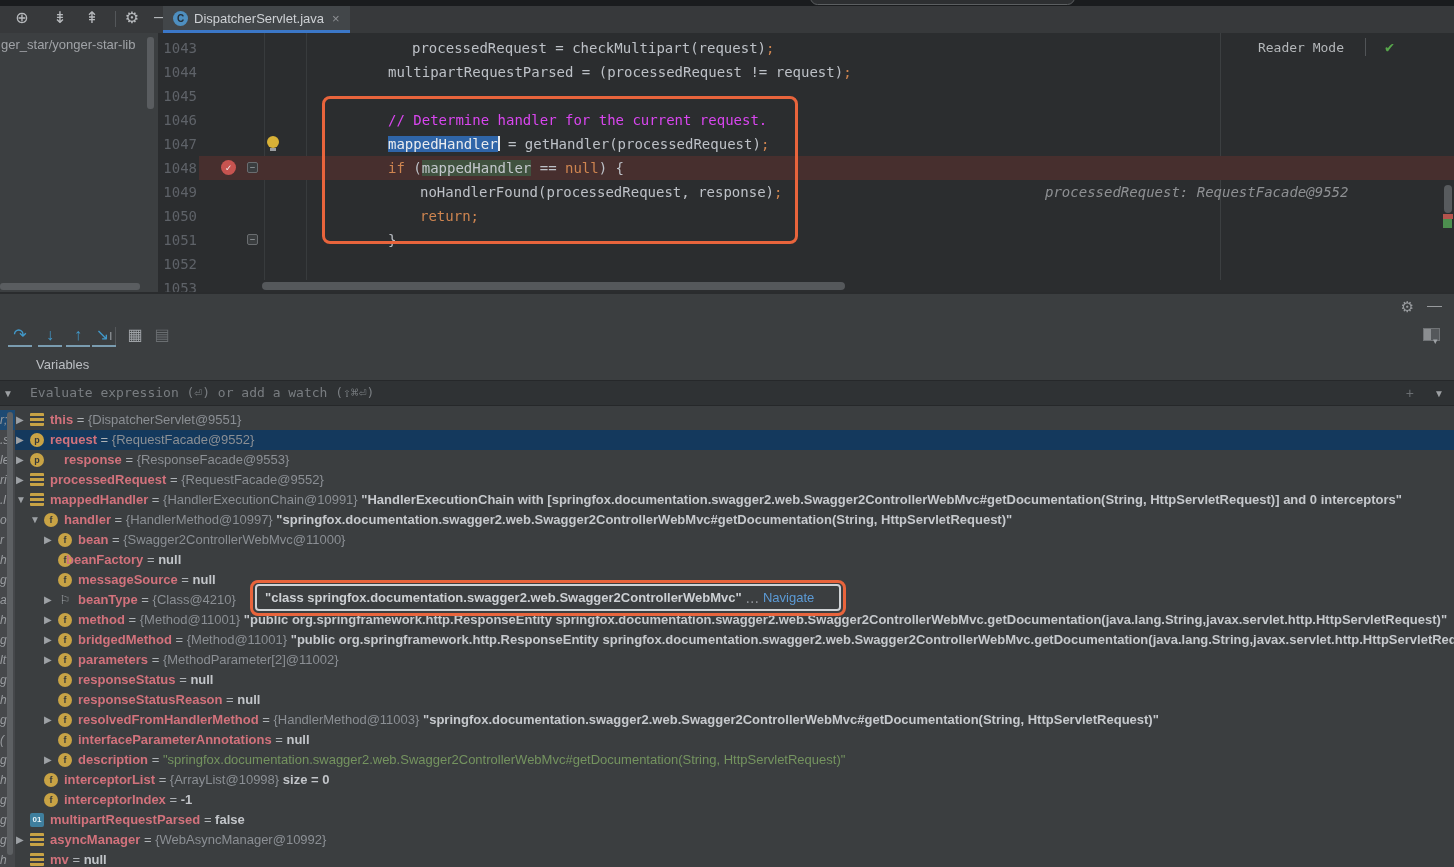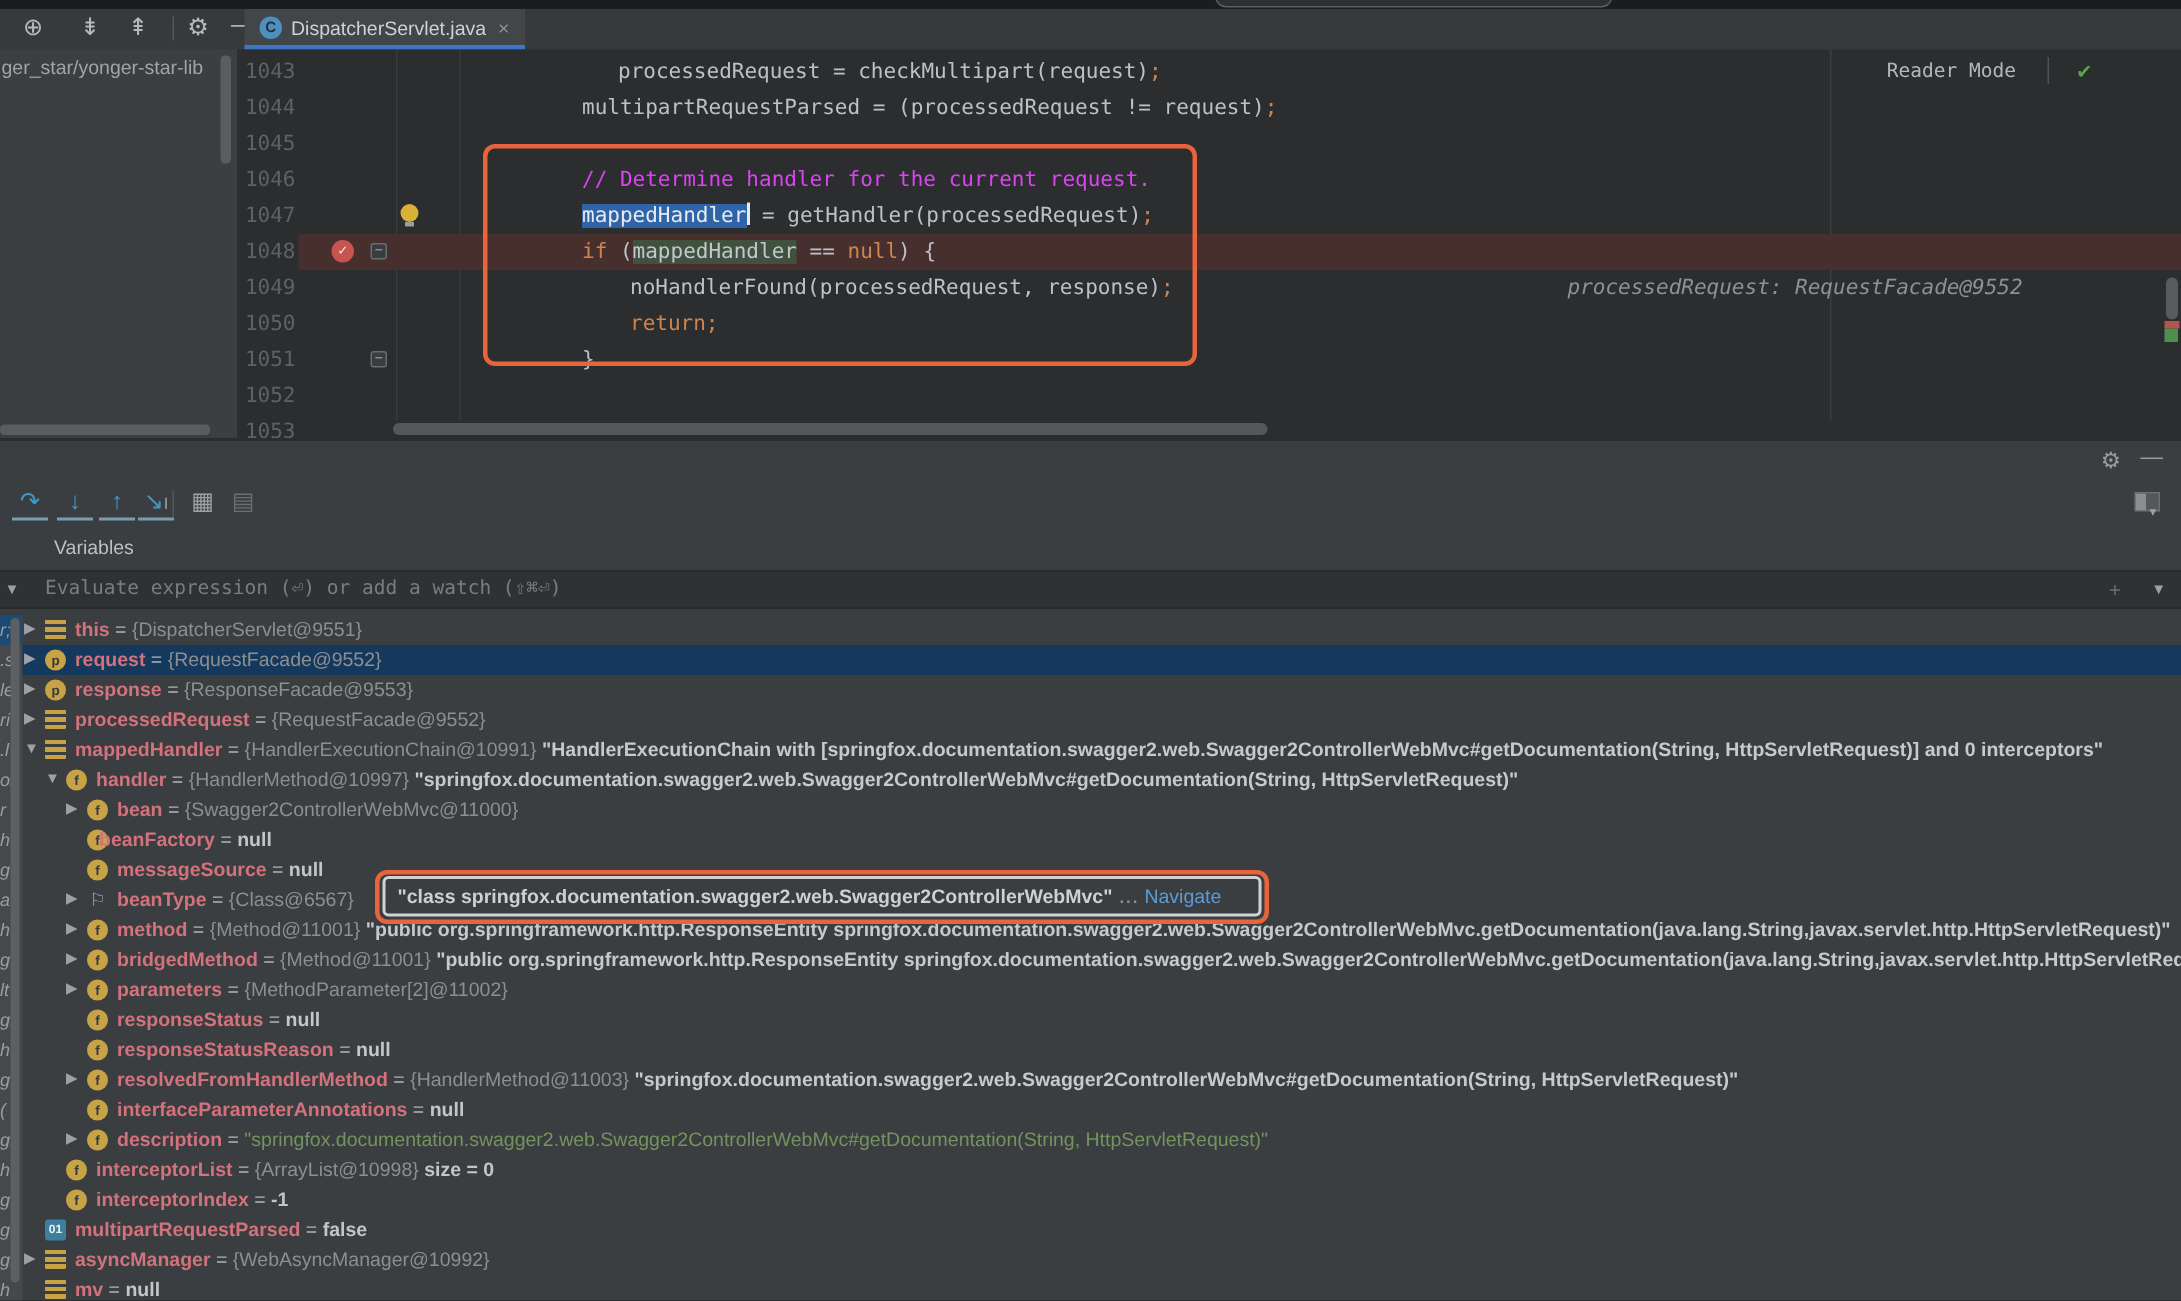--- a/index.html
+++ b/index.html
@@ -247,21 +247,21 @@
             <span class="ttext" style="left: 35px;"><span class="vname">this</span><span class="veq"> = </span><span class="vref">{DispatcherServlet@9551}</span></span>
           </div>
           <div class="trow sel" style="top: 20px;">
             <span class="chev" style="left: 1px;">▶</span>
             <div class="vicon ic-circle" style="left: 15px;">p</div>
             <span class="ttext" style="left: 35px;"><span class="vname">request</span><span class="veq"> = </span><span class="vref">{RequestFacade@9552}</span></span>
           </div>
           <div class="trow" style="top: 40px;">
             <span class="chev" style="left: 1px;">▶</span>
             <div class="vicon ic-circle" style="left: 15px;">p</div>
-            <span class="ttext" style="left: 35px;"><span class="vname">response</span><span class="veq"> = </span><span class="vref">{ResponseFacade@9553}</span></span>
+            <span class="ttext" style="left: 49px;"><span class="vname">response</span><span class="veq"> = </span><span class="vref">{ResponseFacade@9553}</span></span>
           </div>
           <div class="trow" style="top: 60px;">
             <span class="chev" style="left: 1px;">▶</span>
             <div class="vicon ic-local" style="left: 15px;"></div>
             <span class="ttext" style="left: 35px;"><span class="vname">processedRequest</span><span class="veq"> = </span><span class="vref">{RequestFacade@9552}</span></span>
           </div>
           <div class="trow" style="top: 80px;">
             <span class="chev" style="left: 1px;">▼</span>
             <div class="vicon ic-local" style="left: 15px;"></div>
             <span class="ttext" style="left: 35px;"><span class="vname">mappedHandler</span><span class="veq"> = </span><span class="vref">{HandlerExecutionChain@10991} </span><span class="vstr">"HandlerExecutionChain with [springfox.documentation.swagger2.web.Swagger2ControllerWebMvc#getDocumentation(String, HttpServletRequest)] and 0 interceptors"</span></span>
@@ -280,21 +280,21 @@
             <div class="vicon ic-circle" style="left: 43px;">f</div>
             <span class="ttext" style="left: 51px;"><span class="vname">beanFactory</span><span class="veq"> = </span><span class="vval">null</span></span>
           </div>
           <div class="trow" style="top: 160px;">
             <div class="vicon ic-circle" style="left: 43px;">f</div>
             <span class="ttext" style="left: 63px;"><span class="vname">messageSource</span><span class="veq"> = </span><span class="vval">null</span></span>
           </div>
           <div class="trow" style="top: 180px;">
             <span class="chev" style="left: 29px;">▶</span>
             <div class="vicon ic-flag" style="left: 43px;">⚐</div>
-            <span class="ttext" style="left: 63px;"><span class="vname">beanType</span><span class="veq"> = </span><span class="vref">{Class@6567}</span></span>
+            <span class="ttext" style="left: 63px;"><span class="vname">beanType</span><span class="veq"> = </span><span class="vref">{Class@4210}</span></span>
           </div>
           <div class="trow" style="top: 200px;">
             <span class="chev" style="left: 29px;">▶</span>
             <div class="vicon ic-circle" style="left: 43px;">f</div>
             <span class="ttext" style="left: 63px;"><span class="vname">method</span><span class="veq"> = </span><span class="vref">{Method@11001} </span><span class="vstr">"public org.springframework.http.ResponseEntity springfox.documentation.swagger2.web.Swagger2ControllerWebMvc.getDocumentation(java.lang.String,javax.servlet.http.HttpServletRequest)"</span></span>
           </div>
           <div class="trow" style="top: 220px;">
             <span class="chev" style="left: 29px;">▶</span>
             <div class="vicon ic-circle" style="left: 43px;">f</div>
             <span class="ttext" style="left: 63px;"><span class="vname">bridgedMethod</span><span class="veq"> = </span><span class="vref">{Method@11001} </span><span class="vstr">"public org.springframework.http.ResponseEntity springfox.documentation.swagger2.web.Swagger2ControllerWebMvc.getDocumentation(java.lang.String,javax.servlet.http.HttpServletRequest)"</span></span>

